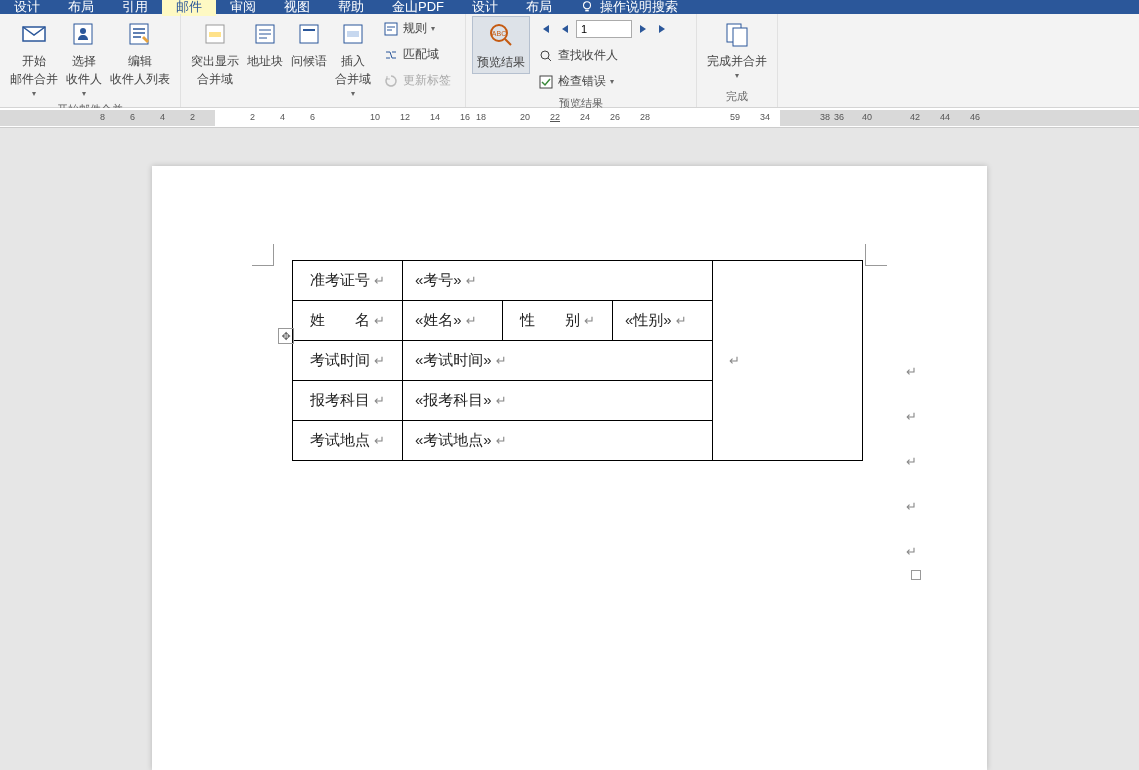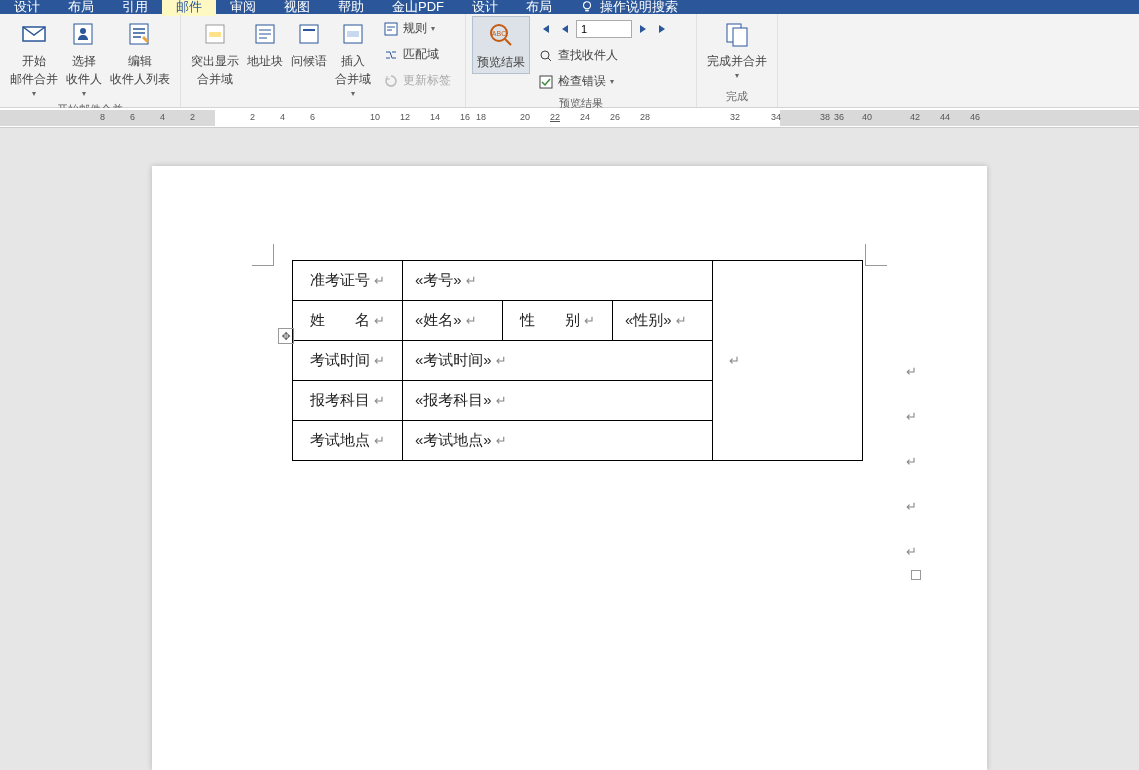--- a/index.html
+++ b/index.html
@@ -290,22 +290,22 @@
       <span class="ruler-mark" style="left: 430px;">14</span>
       <span class="ruler-mark" style="left: 460px;">16</span>
       <span class="ruler-mark" style="left: 476px;">18</span>
       <span class="ruler-mark" style="left: 520px;">20</span>
       <span class="ruler-mark" style="left: 550px; text-decoration: underline;">22</span>
       <span class="ruler-mark" style="left: 580px;">24</span>
       <span class="ruler-mark" style="left: 610px;">26</span>
       <span class="ruler-mark" style="left: 640px;">28</span>
       <span class="ruler-mark" style="left: 670px;"></span>
       <span class="ruler-mark" style="left: 700px;"></span>
-      <span class="ruler-mark" style="left: 730px;">32</span>
-      <span class="ruler-mark" style="left: 760px; margin-left: 11px;">34</span>
+      <span class="ruler-mark" style="left: 730px;">59</span>
+      <span class="ruler-mark" style="left: 760px;">34</span>
       <span class="ruler-mark" style="left: 834px;">36</span>
       <span class="ruler-mark" style="left: 820px;">38</span>
       <span class="ruler-mark" style="left: 850px; margin-left: 12px;">40</span>
       <span class="ruler-mark" style="left: 880px;"></span>
       <span class="ruler-mark" style="left: 910px;">42</span>
       <span class="ruler-mark" style="left: 940px;">44</span>
       <span class="ruler-mark" style="left: 970px;">46</span>
     </div>
 </div>
 

